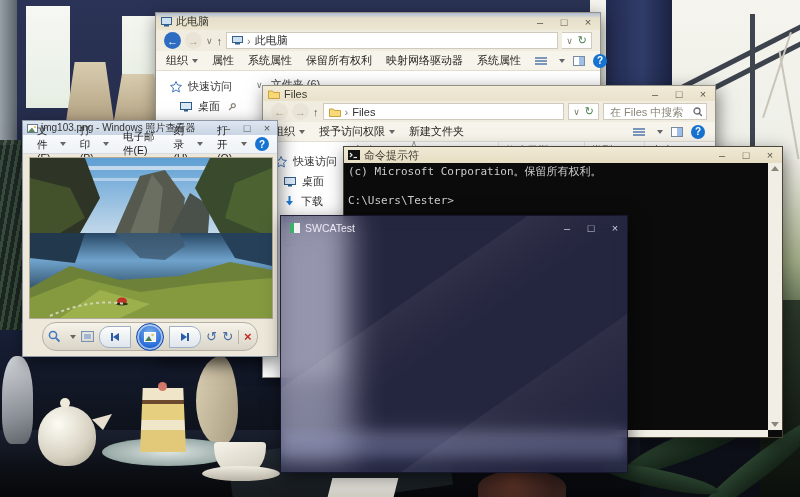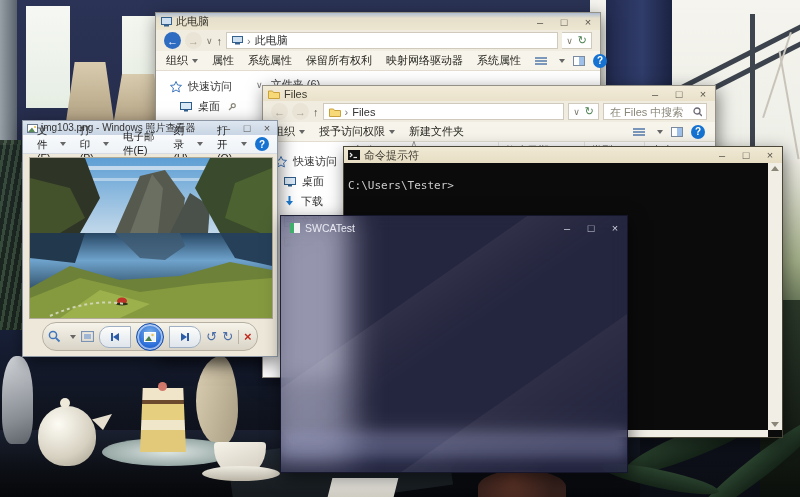--- a/index.html
+++ b/index.html
@@ -484,21 +484,21 @@
           <polyline points="2,3 4,5 2,7" fill="none" stroke="#e8e8e8" stroke-width="1.2"></polyline>
           <line x1="5.5" y1="7.5" x2="9" y2="7.5" stroke="#e8e8e8" stroke-width="1.2"></line>
         </svg>
       <span>命令提示符</span>
       <div class="ctls">
         <span class="ctl">–</span>
         <span class="ctl">□</span>
         <span class="ctl">×</span>
       </div>
     </div>
-    <div class="cmdbody"><div style="margin-top:14px;">C:\Users\Tester&gt;</div></div>
+    <div class="cmdbody"><div>(c) Microsoft Corporation。保留所有权利。</div><div style="margin-top:14px;">C:\Users\Tester&gt;</div></div>
     <div class="vscroll">
       <span class="sarr up"></span>
       <span class="sarr dn"></span>
     </div>
     <div class="hscroll"></div>
   </div>
 
   <div class="win swca">
     <div class="swca-glow"></div>
     <div class="swca-band"></div>

